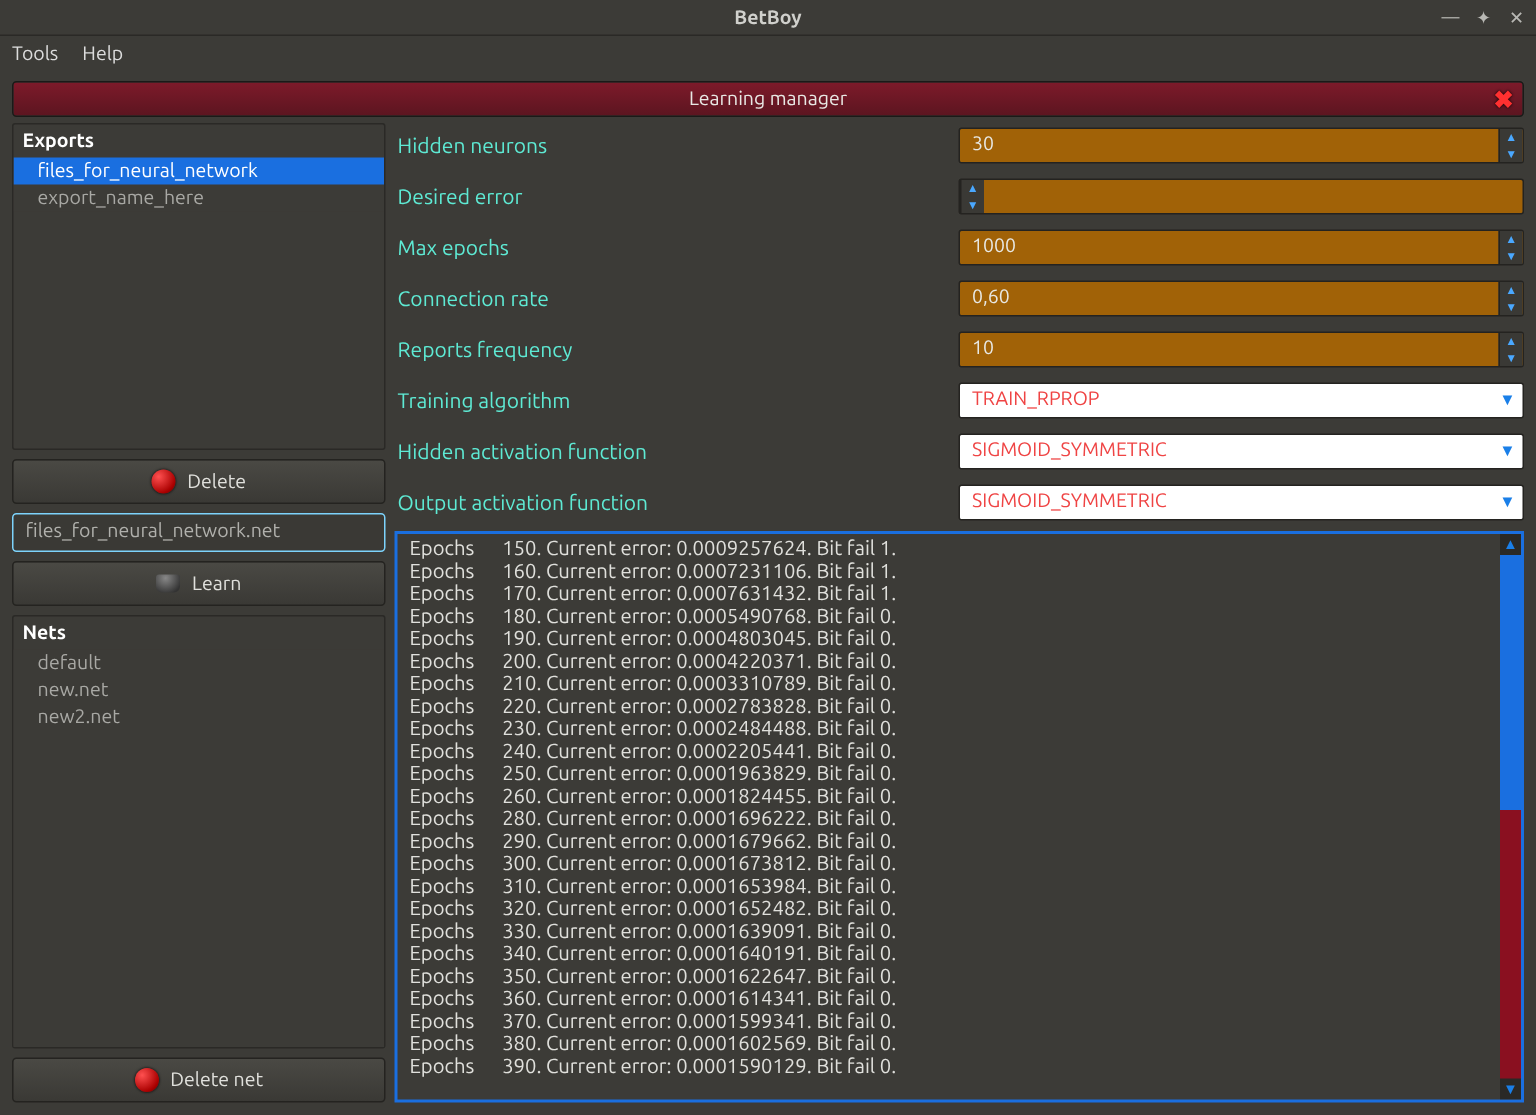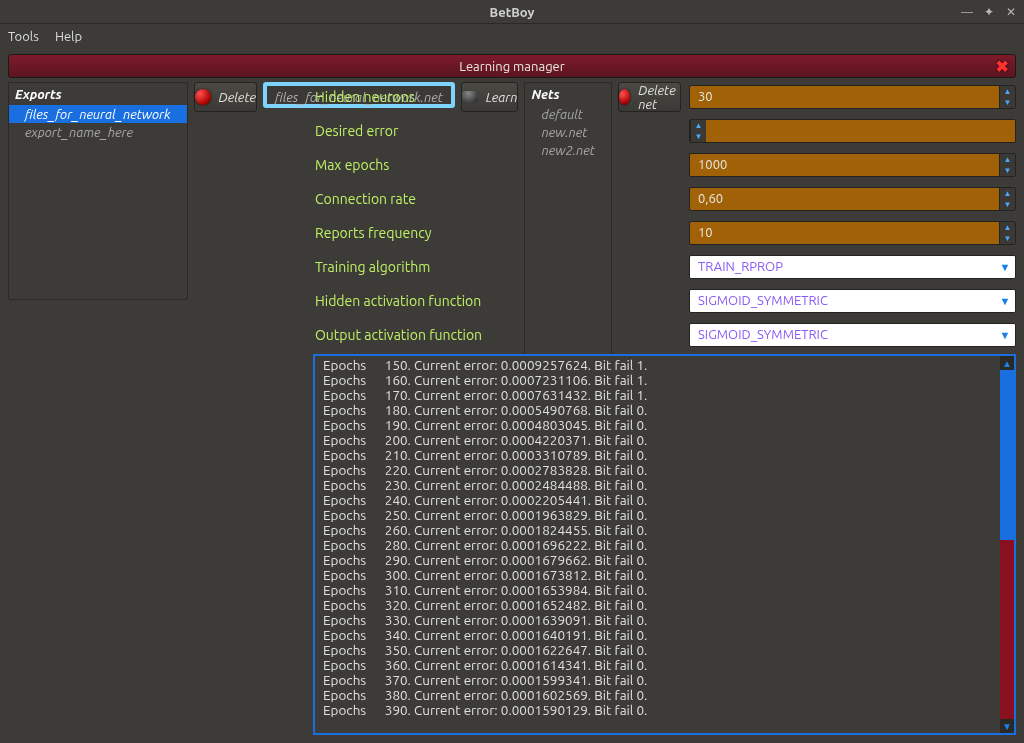--- a/index.html
+++ b/index.html
@@ -10,52 +10,52 @@
 .titlebar .wbtns { position:absolute; right:6px; display:flex; gap:8px; color:#b8b8b4; }
 .titlebar .wbtn { width:14px; height:14px; display:flex; align-items:center; justify-content:center; font-size:12px; cursor:pointer; }
 
 .menubar { height:24px; background:#3c3b37; display:flex; align-items:center; padding:0 8px; gap:16px; color:#dcdcdc; }
 .menubar span { cursor:pointer; }
 
 .windowtab { margin:6px 8px 4px 8px; height:24px; background:linear-gradient(#7d1a2a,#5c1520); border:1px solid #1a1a18; border-radius:3px; display:flex; align-items:center; justify-content:center; position:relative; color:#e8e8e4; font-size:13px; }
 .windowtab .clx { position:absolute; right:6px; color:#ff3030; font-weight:bold; font-size:16px; text-shadow:0 0 2px #000; cursor:pointer; }
 
 .content { display:flex; padding:0 8px 8px 8px; gap:6px; height:calc(100% - 24px - 24px - 34px); }
-.leftcol { width:299px; display:flex; flex-direction:row; gap:6px;font-style:italic; }
+.leftcol { width:249px; display:flex; flex-direction:column; gap:6px; }
 .rightcol { flex:1; display:flex; flex-direction:column; gap:4px; }
 
 .panel { background:#3c3b37; border:1px solid #2a2926; border-radius:2px; }
 .listpanel { flex:0 0 auto; }
 .listhead { font-weight:bold; color:#fff; padding:4px 6px; }
 .listbody { background:#3c3b37; }
 .listitem { padding:2px 16px; color:#a8a8a4; cursor:pointer; }
 .listitem.sel { background:#1a6fe0; color:#fff; }
 
 .btn { height:30px; background:linear-gradient(#4a4944,#3a3935); border:1px solid #242320; border-radius:3px; display:flex; align-items:center; justify-content:center; gap:8px; color:#e0e0dc; cursor:pointer; }
 .btn .redball { width:16px; height:16px; border-radius:50%; background:radial-gradient(circle at 30% 30%,#ff5050,#aa0000 70%,#550000); box-shadow:0 0 2px #000; }
 .btn .pot { width:16px; height:12px; background:radial-gradient(circle at 40% 20%,#888,#333 80%); border-radius:2px 2px 4px 4px; position:relative; }
 
-.fname { height:26px; background:#3a3935; border:4px solid #7dd3fc; border-radius:3px; padding:4px 8px; color:#b0b0ac; }
+.fname { height:26px; background:#3a3935; border:1px solid #7dd3fc; border-radius:3px; padding:4px 8px; color:#b0b0ac; }
 
 .exportlist { height:218px; overflow:auto; }
 .netlist { flex:1; min-height:100px; overflow:auto; }
 .netpanel { flex:1; display:flex; flex-direction:column; }
 .netpanel .listbody { flex:1; }
 
 .formrow { display:flex; align-items:center; height:30px; }
-.formrow .lbl { width:376px; padding-left:2px; color:#bef264; font-size:14px; }
+.formrow .lbl { width:376px; padding-left:2px; color:#5eead4; font-size:14px; }
 .formrow .ctl { flex:1; }
 
 .spinbox { display:flex; height:24px; background:#a16207; border:1px solid #242320; border-radius:2px; }
 .spinbox .val { flex:1; padding:3px 8px; color:#e8e8e4; }
 .spinbox .arrows { width:16px; background:#3a3935; display:flex; flex-direction:column; border-left:1px solid #242320; cursor:pointer; }
 .spinbox .arrows .u,.spinbox .arrows .d { flex:1; display:flex; align-items:center; justify-content:center; color:#4aa8ff; font-size:8px; line-height:1; }
 
 .combo { display:flex; height:24px; background:#fff; border:1px solid #242320; border-radius:2px; cursor:pointer; }
-.combo .val { flex:1; padding:3px 8px; color:#8b5cf6; }
+.combo .val { flex:1; padding:3px 8px; color:#ef4444; }
 .combo .dd { width:20px; display:flex; align-items:center; justify-content:center; color:#1a7fe8; font-size:11px; }
 
 .log { flex:1; background:#3c3b37; border:2px solid #1a6fe0; overflow:hidden; position:relative; display:flex; }
 .log .lines { flex:1; padding:2px 8px; color:#e0e0dc; font-size:13.5px; line-height:15px; overflow:hidden; }
 .log .scroll { width:14px; background:#2a2926; position:relative; cursor:pointer; }
 .log .scroll .uarr,.log .scroll .darr { height:14px; display:flex; align-items:center; justify-content:center; color:#1a7fe8; font-size:10px; }
 .log .scroll .track { position:absolute; top:14px; bottom:14px; left:0; right:0; background:#8a1020; }
 .log .scroll .thumb { position:absolute; top:14px; left:0; right:0; height:45%; background:#1a6fe0; }
 
 .logline { white-space:pre; }

